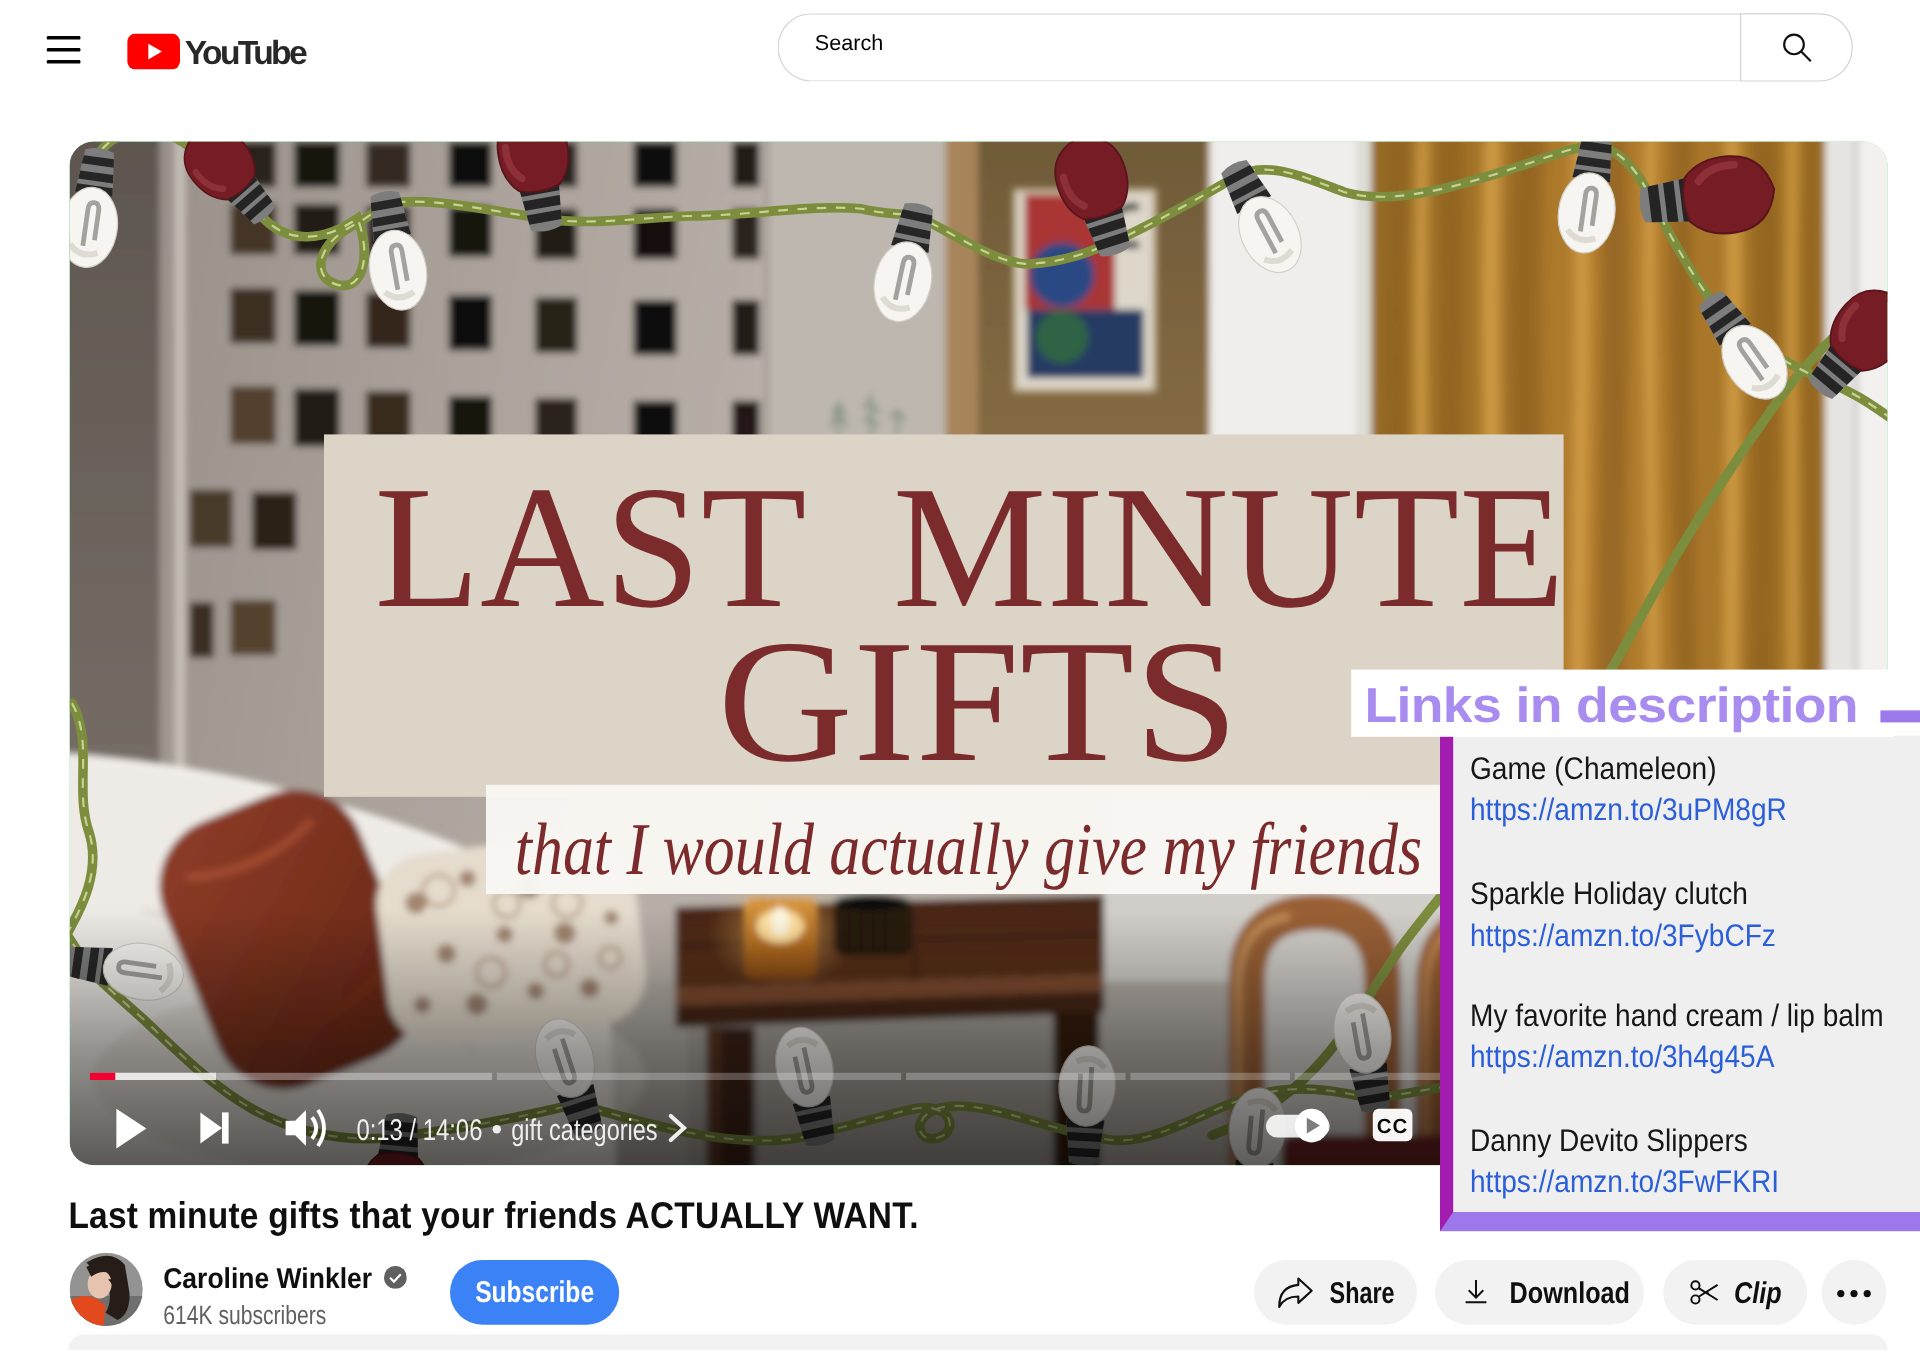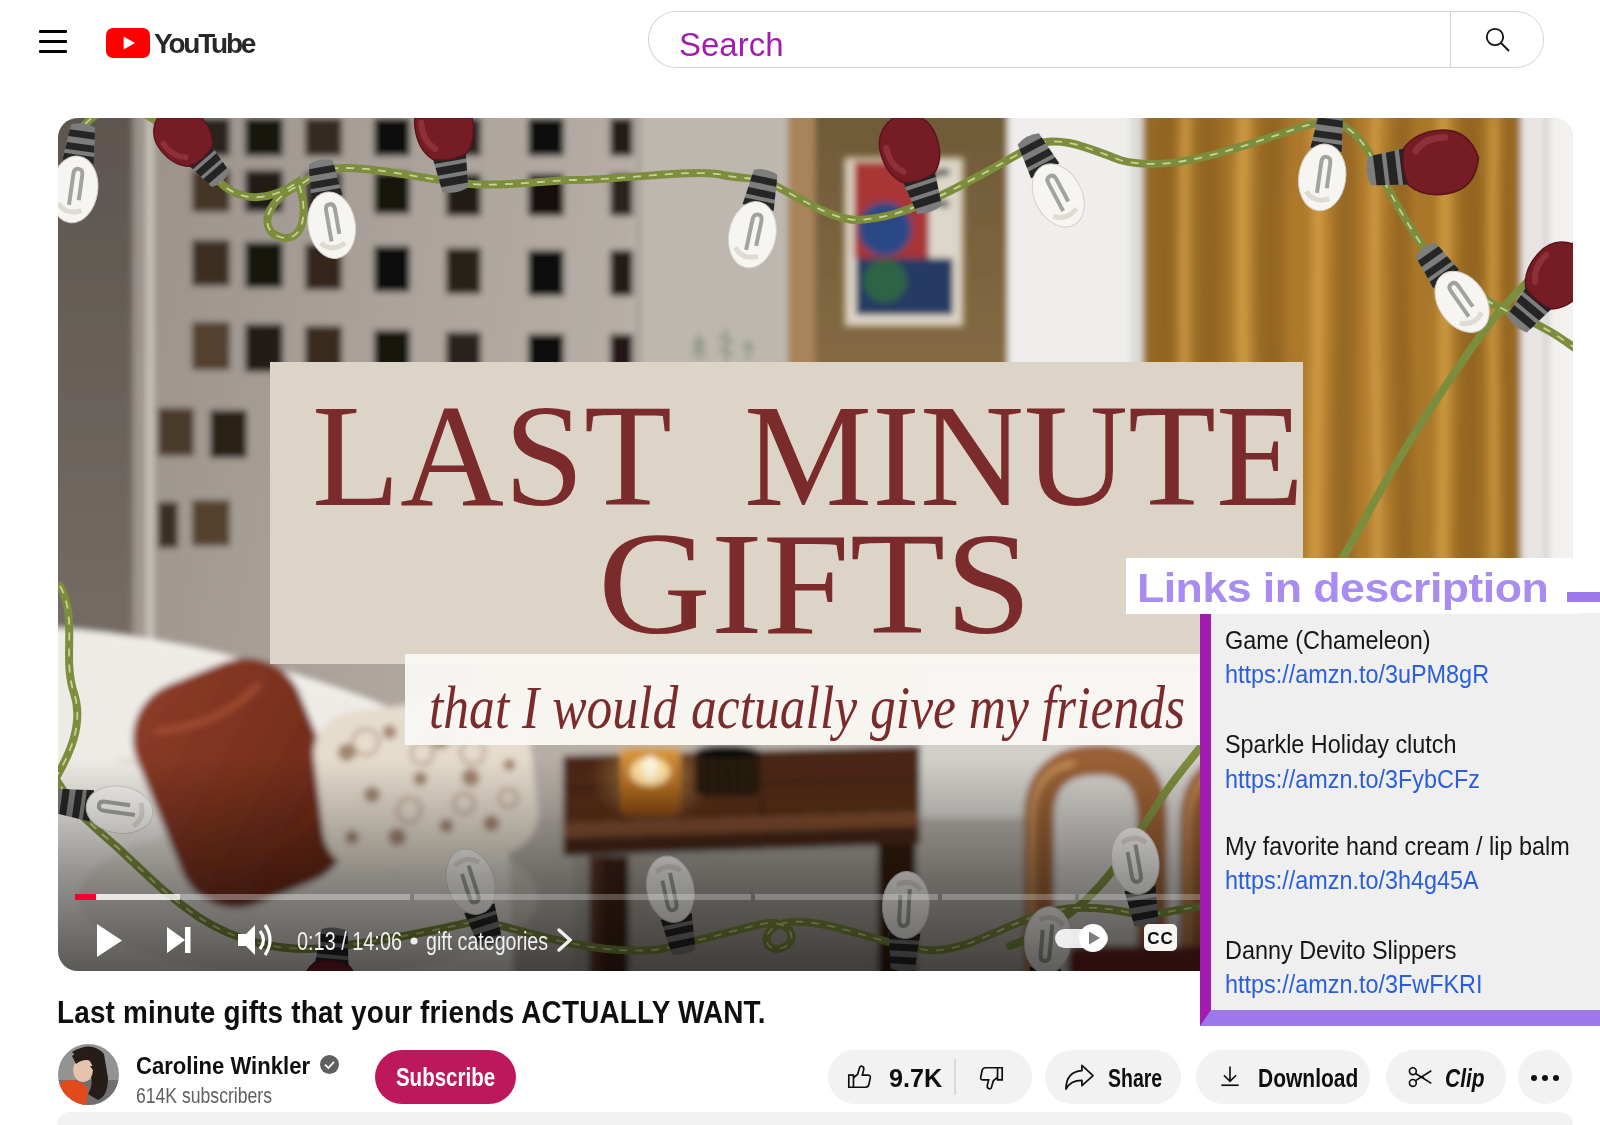--- a/index.html
+++ b/index.html
@@ -3,38 +3,38 @@
 <meta charset="utf-8">
 <style>
   html,body{margin:0;padding:0;background:#fff;}
   #page{position:relative;width:1600px;height:1125px;overflow:hidden;background:#fff;
         font-family:"Liberation Sans",sans-serif;}
   .abs{position:absolute;}
   
   #burger div{height:2.5px;background:#030303;border-radius:1px;margin-bottom:7.5px;}
   #search{left:648px;top:11px;width:802px;height:55px;border:1.5px solid #d3d3d3;
           border-right:none;border-radius:28px 0 0 28px;background:#fff;}
-  #search span{position:absolute;left:30px;top:14px;font-size:33px;color:#a21caf;}
+  #search span{position:absolute;left:30px;top:14px;font-size:18px;color:#000000;}
   #searchbtn{left:1450px;top:11px;width:92px;height:55px;border:1.5px solid #d3d3d3;
              border-radius:0 28px 28px 0;background:#fff;}
   
   #video{left:58px;top:118px;width:1515px;height:853px;border-radius:20px;overflow:hidden;background:#86efac;}
   
   #lbl{left:1126px;top:558px;width:452px;height:56px;background:#fff;}
   #lbl span{position:absolute;left:11px;top:7px;font-size:41px;font-weight:bold;color:#a98cf0;letter-spacing:-0.5px;transform:scaleX(1.09);transform-origin:left top;}
   #lline{left:1567px;top:592px;width:33px;height:10px;background:#9d78ea;}
   #panel{left:1200px;top:613px;width:400px;height:413px;background:#efeff0;
          border-left:11px solid #a21caf;border-bottom:16px solid #9d78ea;box-sizing:border-box;}
   .pi{position:absolute;left:14px;font-size:26px;color:#161616;white-space:nowrap;transform:scaleX(0.9);transform-origin:left top;}
   .pl{position:absolute;left:14px;font-size:26px;color:#2b5fd9;white-space:nowrap;transform:scaleX(0.9);transform-origin:left top;}
   
   #title{left:57px;top:995px;font-size:31px;font-weight:bold;color:#0f0f0f;letter-spacing:0.2px;transform:scaleX(0.9);transform-origin:left top;}
   #chname{left:136px;top:1052px;font-size:24px;font-weight:bold;color:#0f0f0f;transform:scaleX(0.92);transform-origin:left top;}
   #chsubs{left:136px;top:1083px;font-size:22px;color:#606060;transform:scaleX(0.8);transform-origin:left top;}
-  #subscribe{left:375px;top:1050px;width:141px;height:54px;border-radius:27px;background:#be185d;}
+  #subscribe{left:375px;top:1050px;width:141px;height:54px;border-radius:27px;background:#3b82f6;}
   #subscribe span{position:absolute;width:100%;text-align:center;top:13px;font-size:25px;font-weight:bold;color:#fff;transform:scaleX(0.82);transform-origin:center top;}
   .pill{position:absolute;top:1050px;height:54px;border-radius:27px;background:#f2f2f2;}
   .pill .t{position:absolute;font-size:25px;font-weight:bold;color:#0f0f0f;top:14px;transform:scaleX(0.84);transform-origin:left top;}
   #descband{left:57px;top:1112px;width:1516px;height:13px;background:#f2f2f2;border-radius:14px 14px 0 0;}
 </style>
 </head>
 <body>
 <div id="page">
 
   <div id="burger" class="abs" style="left:39px;top:30px;width:28px;">
@@ -385,32 +385,20 @@
   <div id="chname" class="abs">Caroline Winkler</div>
   <svg class="abs" style="left:320px;top:1055px" width="19" height="19" viewBox="0 0 19 19">
     <circle cx="9.5" cy="9.5" r="9.5" fill="#606060"></circle>
     <path d="M5 9.7 L8.3 13 L14 6.8" fill="none" stroke="#fff" stroke-width="1.8"></path>
   </svg>
   <div id="chsubs" class="abs">614K subscribers</div>
   <div id="subscribe" class="abs">
       <span>Subscribe</span>
     </div>
 
-  <div class="pill" style="left:828px;width:204px;">
-    <svg style="position:absolute;left:18px;top:13px" width="28" height="28" viewBox="0 0 30 30">
-      <path d="M3 13 h5 v13 h-5 z M8 26 h13 q3 0 3.5-3 l1.5-7 q0.5-3-2.5-3 h-6 l1.5-6 q0.5-3-2-3.5 q-2-0.5-2.5 1.5 l-2 7 l-4.5 4 z" fill="none" stroke="#0f0f0f" stroke-width="1.8"></path>
-    </svg>
-    <div class="t" style="left:61px;font-size:26px;transform:scaleX(0.97);top:13px;">9.7K</div>
-    <div style="position:absolute;left:126px;top:9px;width:1.5px;height:36px;background:#d9d9d9"></div>
-    <svg style="position:absolute;left:149px;top:14px" width="28" height="28" viewBox="0 0 30 30">
-      <g transform="rotate(180 15 15)">
-        <path d="M3 13 h5 v13 h-5 z M8 26 h13 q3 0 3.5-3 l1.5-7 q0.5-3-2.5-3 h-6 l1.5-6 q0.5-3-2-3.5 q-2-0.5-2.5 1.5 l-2 7 l-4.5 4 z" fill="none" stroke="#0f0f0f" stroke-width="1.8"></path>
-      </g>
-    </svg>
-  </div>
   <div class="pill" style="left:1196px;width:174px;">
     <svg style="position:absolute;left:21px;top:14px" width="26" height="26" viewBox="0 0 30 30">
       <path d="M15 3 V19 M8 13 L15 20 L22 13" fill="none" stroke="#0f0f0f" stroke-width="1.9"></path>
       <path d="M5 24.5 H25" stroke="#0f0f0f" stroke-width="1.9"></path>
     </svg>
     <div class="t" style="left:62px">Download</div>
   </div>
   <div class="pill" style="left:1045px;width:136px;">
     <svg style="position:absolute;left:19px;top:13px" width="32" height="29" viewBox="0 0 32 30">
       <path d="M18 8 V2.5 L29.5 13 L18 23.5 V18 C8 18 4 22 1.5 27 C1.5 17 6 9 18 8 Z" fill="none" stroke="#0f0f0f" stroke-width="1.8" stroke-linejoin="round"></path>

